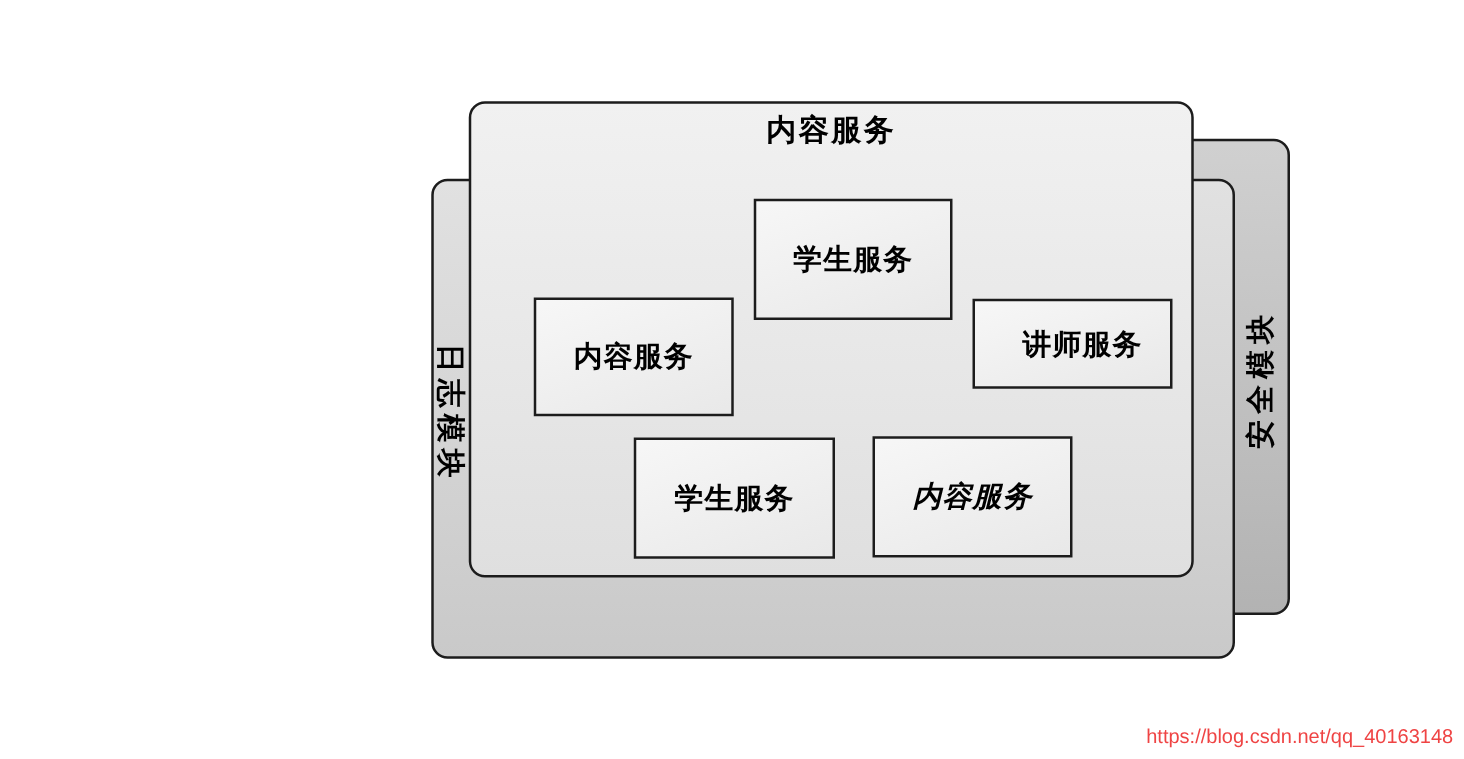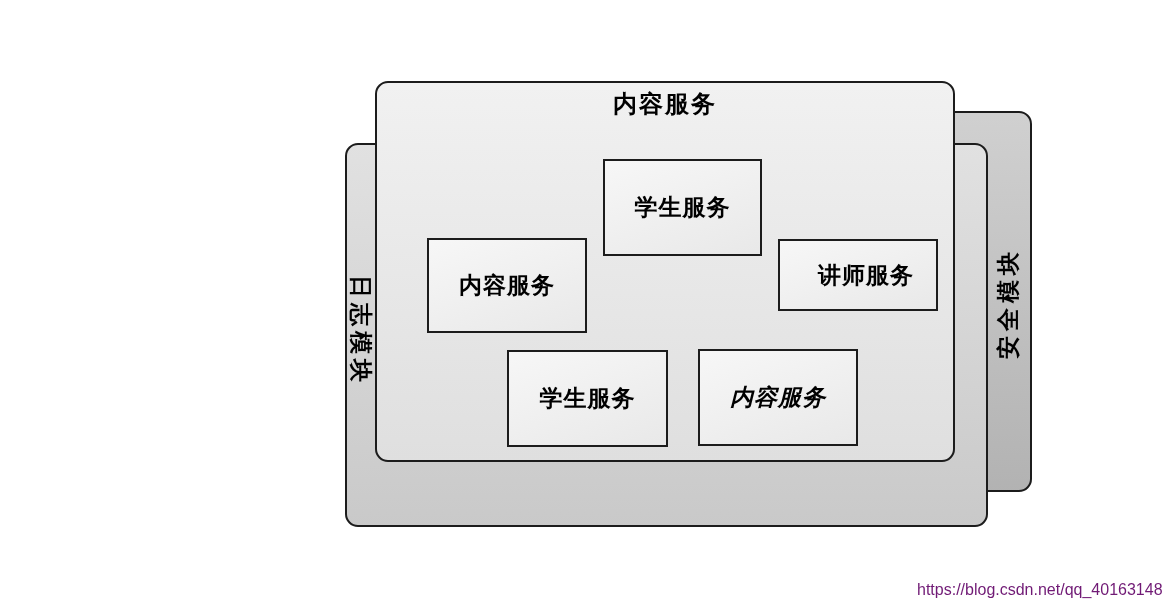--- a/index.html
+++ b/index.html
@@ -147,15 +147,15 @@
       <span>学生服务</span>
     </div>
 
     <div class="service-box" id="service-content" style="background-color: rgb(240, 240, 240); border-color: rgb(28, 28, 28); font-style: italic;">
       <span>内容服务</span>
     </div>
 
   </div>
 
 
-  <div class="watermark" style="color: #701a75;">https://blog.csdn.net/qq_40163148</div>
+  <div class="watermark" style="color: #ef4444;">https://blog.csdn.net/qq_40163148</div>
 
 </div>
 
 </body></html>

